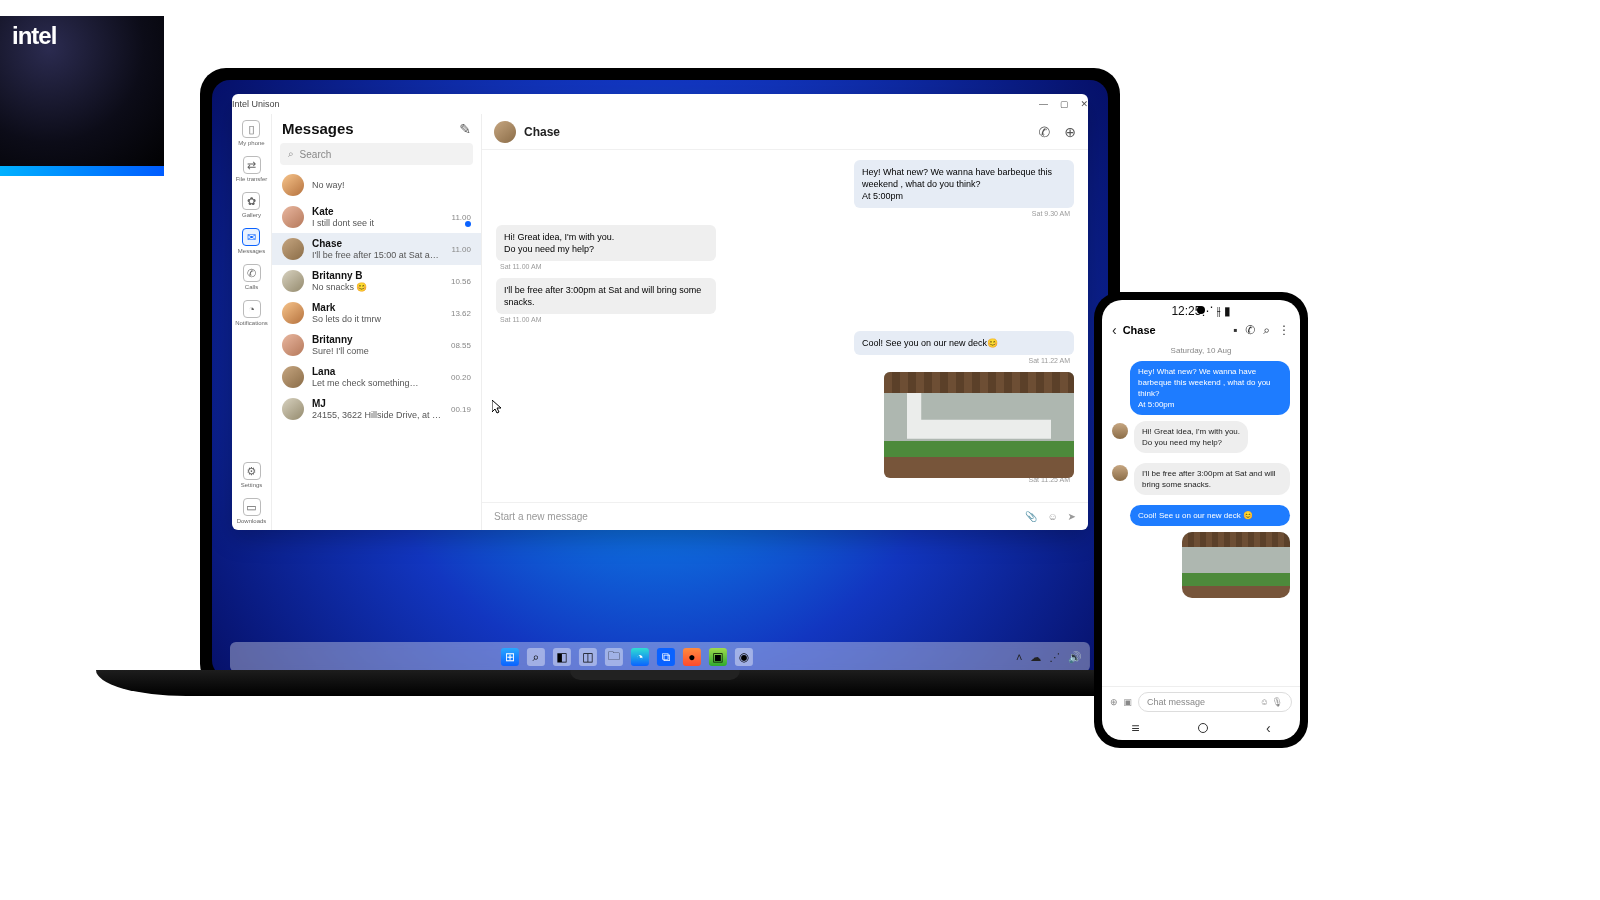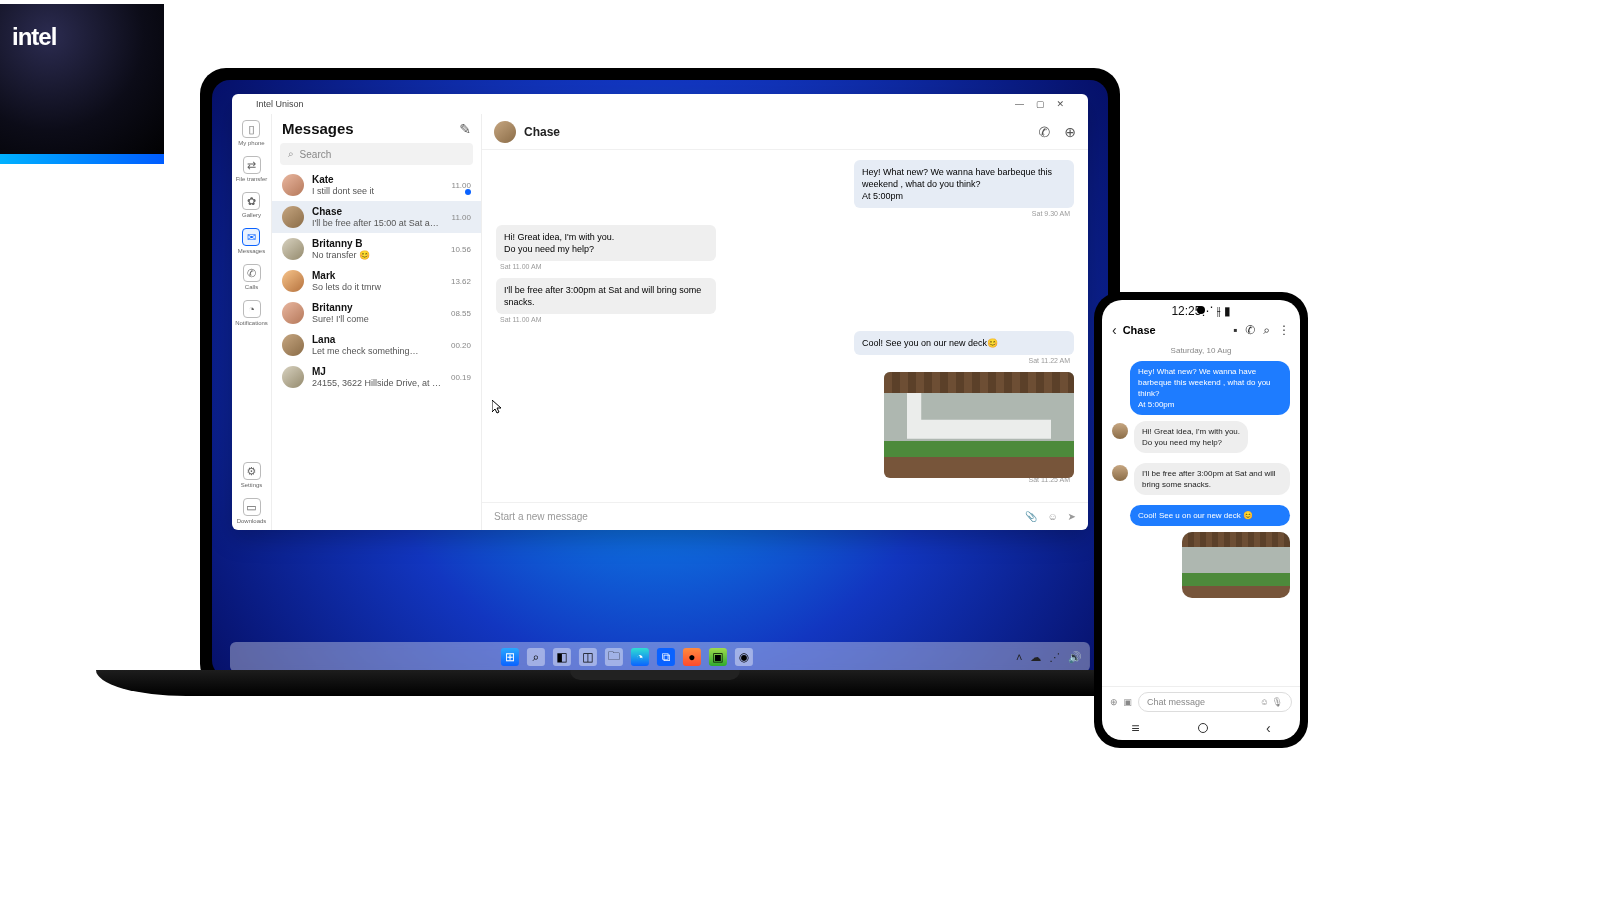--- a/index.html
+++ b/index.html
@@ -7,21 +7,21 @@
     --muted:#7a7a7a;
     --bg:#ffffff;
     --bubble-out:#e6ecf5;
     --bubble-in:#efefef;
     --phone-accent:#1e7cff;
   }
   *{box-sizing:border-box;font-family:"Segoe UI",Arial,sans-serif}
   body{margin:0;width:1600px;height:900px;background:#fff;position:relative;overflow:hidden}
 
   
-  .badge{position:absolute;left:0;top:4px;width:164px;height:160px;background:radial-gradient(circle at 30% 20%,#2b2b50 0%,#0c0c18 55%,#000 100%);color:#fff;padding:19px 12px;overflow:hidden}
+  .badge{position:absolute;left:0;top:16px;width:164px;height:160px;background:radial-gradient(circle at 30% 20%,#2b2b50 0%,#0c0c18 55%,#000 100%);color:#fff;padding:6px 12px;overflow:hidden}
   .badge .intel{font-weight:700;font-size:24px;letter-spacing:-1px}
   .badge .evo{font-weight:800;font-size:64px;line-height:52px;letter-spacing:-3px;margin-top:8px}
   .badge .strip{position:absolute;left:0;right:0;bottom:0;height:10px;background:linear-gradient(90deg,#00b1ff,#005cff)}
 
   
   .laptop{position:absolute;left:200px;top:68px;width:920px;height:622px;background:#000;border-radius:26px;padding:12px}
   .screen{width:100%;height:100%;border-radius:18px;background:radial-gradient(circle at 50% 50%,#0aa7ff 0%,#1236c0 55%,#061068 100%);position:relative;overflow:hidden}
   .laptop-base{position:absolute;left:96px;top:670px;width:1122px;height:26px;background:linear-gradient(#1d1d1d,#000);border-radius:0 0 90px 90px/0 0 26px 26px}
   .laptop-lip{position:absolute;left:570px;top:670px;width:170px;height:10px;background:#222;border-radius:0 0 14px 14px}
 
@@ -31,21 +31,21 @@
   .tb-right{display:flex;gap:8px;align-items:center;font-size:11px;color:#222}
   .tb-item{width:18px;height:18px;border-radius:3px;display:flex;align-items:center;justify-content:center;font-size:12px;background:rgba(255,255,255,0.4)}
   .tb-item.win{background:linear-gradient(#28a8ff,#0a62ff);color:#fff}
   .tb-item.edge{background:linear-gradient(#2edfd3,#0a62ff);color:#fff}
   .tb-item.red{background:linear-gradient(#ff8b3e,#ff4a2e)}
   .tb-item.green{background:linear-gradient(#9edb4d,#2faa2f)}
   .tb-item.blue{background:#0a62ff;color:#fff}
 
   
   .window{position:absolute;left:20px;top:14px;right:20px;height:436px;background:var(--bg);border-radius:6px;box-shadow:0 8px 24px rgba(0,0,0,.25);display:flex;flex-direction:column;overflow:hidden}
-  .titlebar{height:20px;display:flex;align-items:center;padding:0 24px;font-size:9px;color:#444}
+  .titlebar{height:20px;display:flex;align-items:center;padding:0 0;font-size:9px;color:#444}
   .titlebar .right{margin-left:auto;display:flex;gap:12px;color:#555}
   .content{flex:1;display:flex;min-height:0}
 
   .nav{width:40px;border-right:1px solid #eee;display:flex;flex-direction:column;align-items:center;gap:10px;padding:6px 0;font-size:6px;color:#666}
   .nav .nitem{display:flex;flex-direction:column;align-items:center;gap:2px;cursor:pointer}
   .nav .nicon{width:18px;height:18px;border:1px solid #bbb;border-radius:4px;display:flex;align-items:center;justify-content:center;font-size:11px;color:#666}
   .nav .active .nicon{border-color:var(--accent);color:var(--accent);background:#eaf2ff}
   .nav .spacer{flex:1}
 
   .list{width:210px;border-right:1px solid #eee;display:flex;flex-direction:column}
@@ -174,41 +174,49 @@
           <div class="list-header">
             <h2>Messages</h2>
             <span class="compose">✎</span>
           </div>
           <div class="search">
             <span>⌕</span>
             <span>Search</span>
           </div>
           <div class="threads" id="threads">
               <div class="thread">
+                <div class="avatar b1"></div>
+                <div class="tmain">
+                  <div class="tname"></div>
+                  <div class="tprev">No way!</div>
+                </div>
+                <div class="ttime"></div>
+              </div>
+              <div class="thread">
                 <div class="avatar b3"></div>
                 <div class="tmain">
                   <div class="tname">Kate</div>
                   <div class="tprev">I still dont see it</div>
                 </div>
                 <div class="ttime">11.00</div>
                 <div class="dot"></div>
               </div>
               <div class="thread selected">
                 <div class="avatar b4"></div>
                 <div class="tmain">
                   <div class="tname">Chase</div>
                   <div class="tprev">I'll be free after 15:00 at Sat and will…</div>
                 </div>
                 <div class="ttime">11.00</div>
               </div>
               <div class="thread">
                 <div class="avatar b5"></div>
                 <div class="tmain">
                   <div class="tname">Britanny B</div>
-                  <div class="tprev">No transfer 😊</div>
+                  <div class="tprev">No snacks 😊</div>
                 </div>
                 <div class="ttime">10.56</div>
               </div>
               <div class="thread">
                 <div class="avatar b1"></div>
                 <div class="tmain">
                   <div class="tname">Mark</div>
                   <div class="tprev">So lets do it tmrw</div>
                 </div>
                 <div class="ttime">13.62</div>

